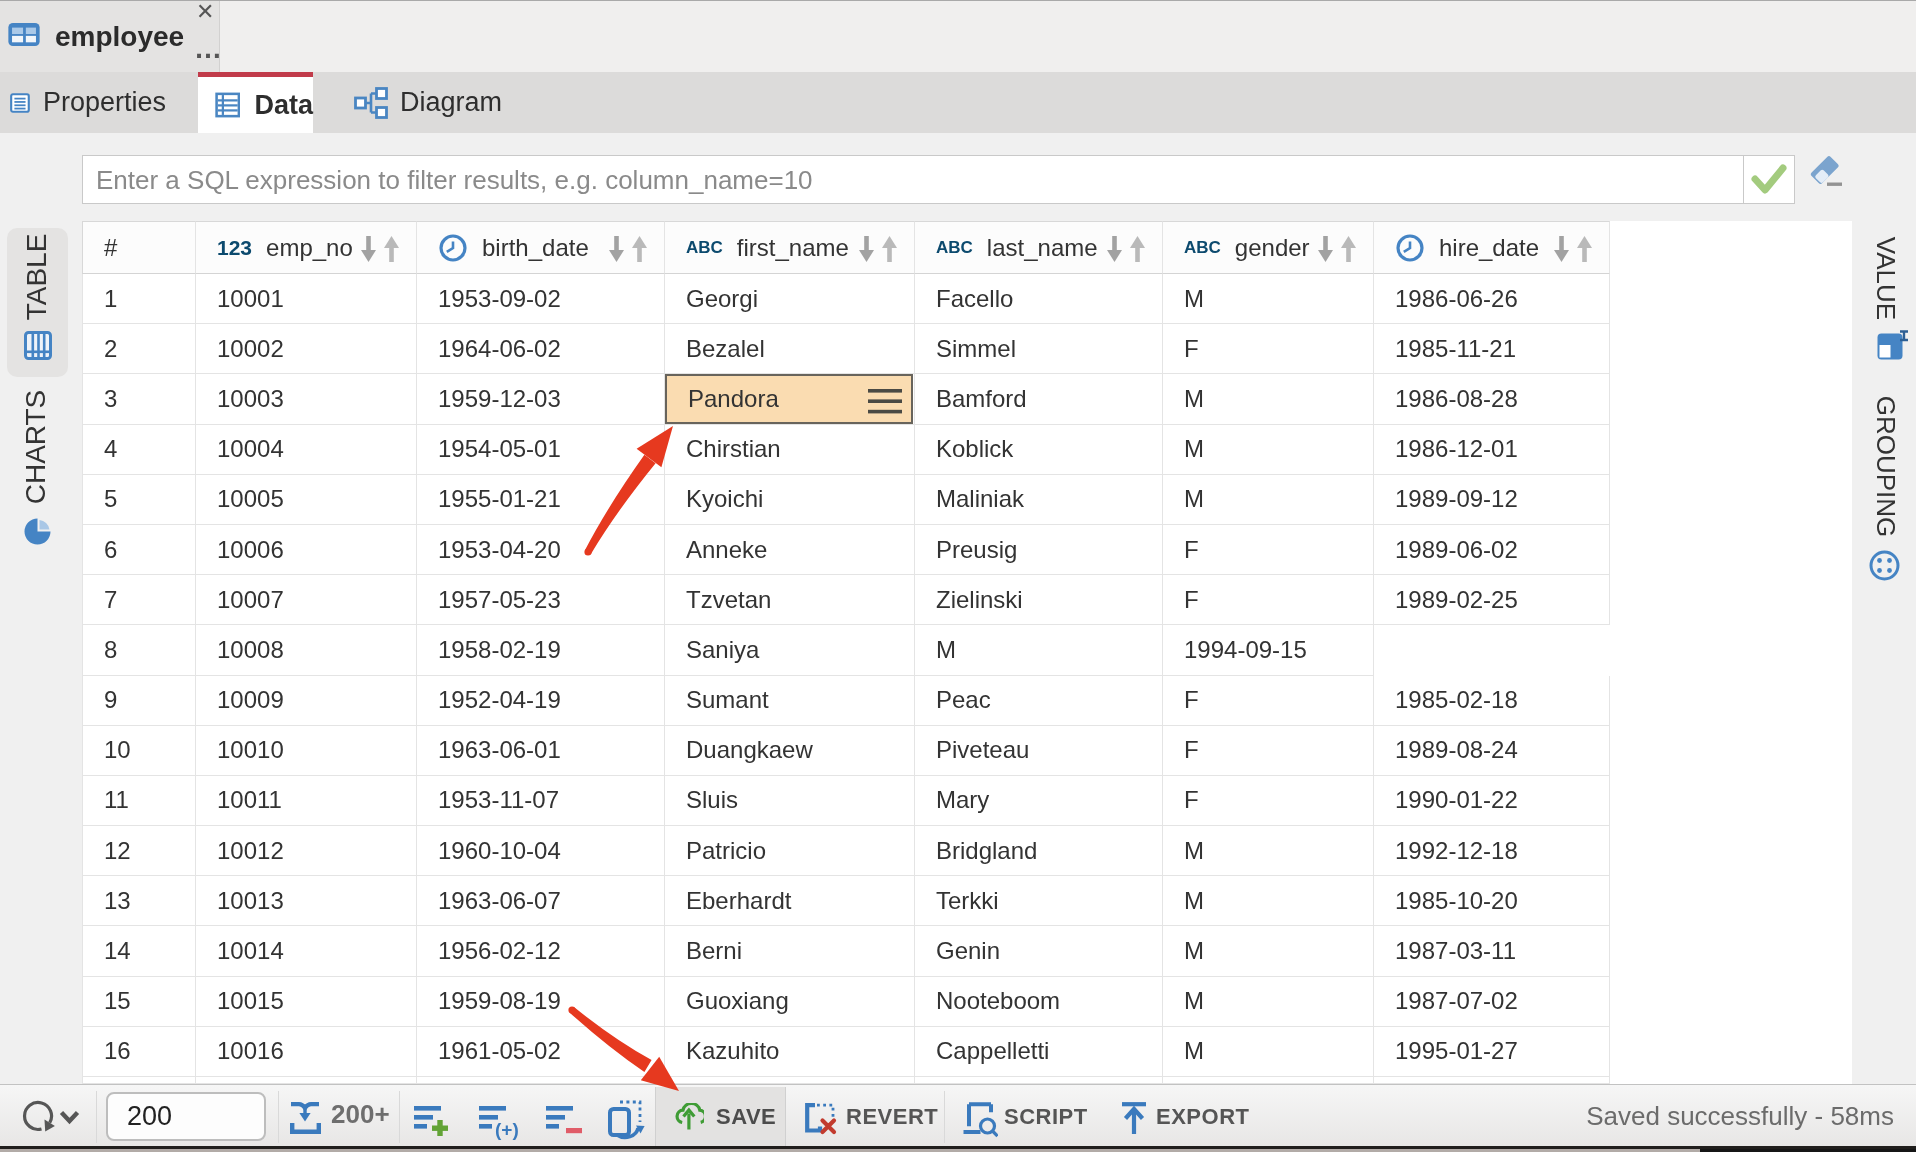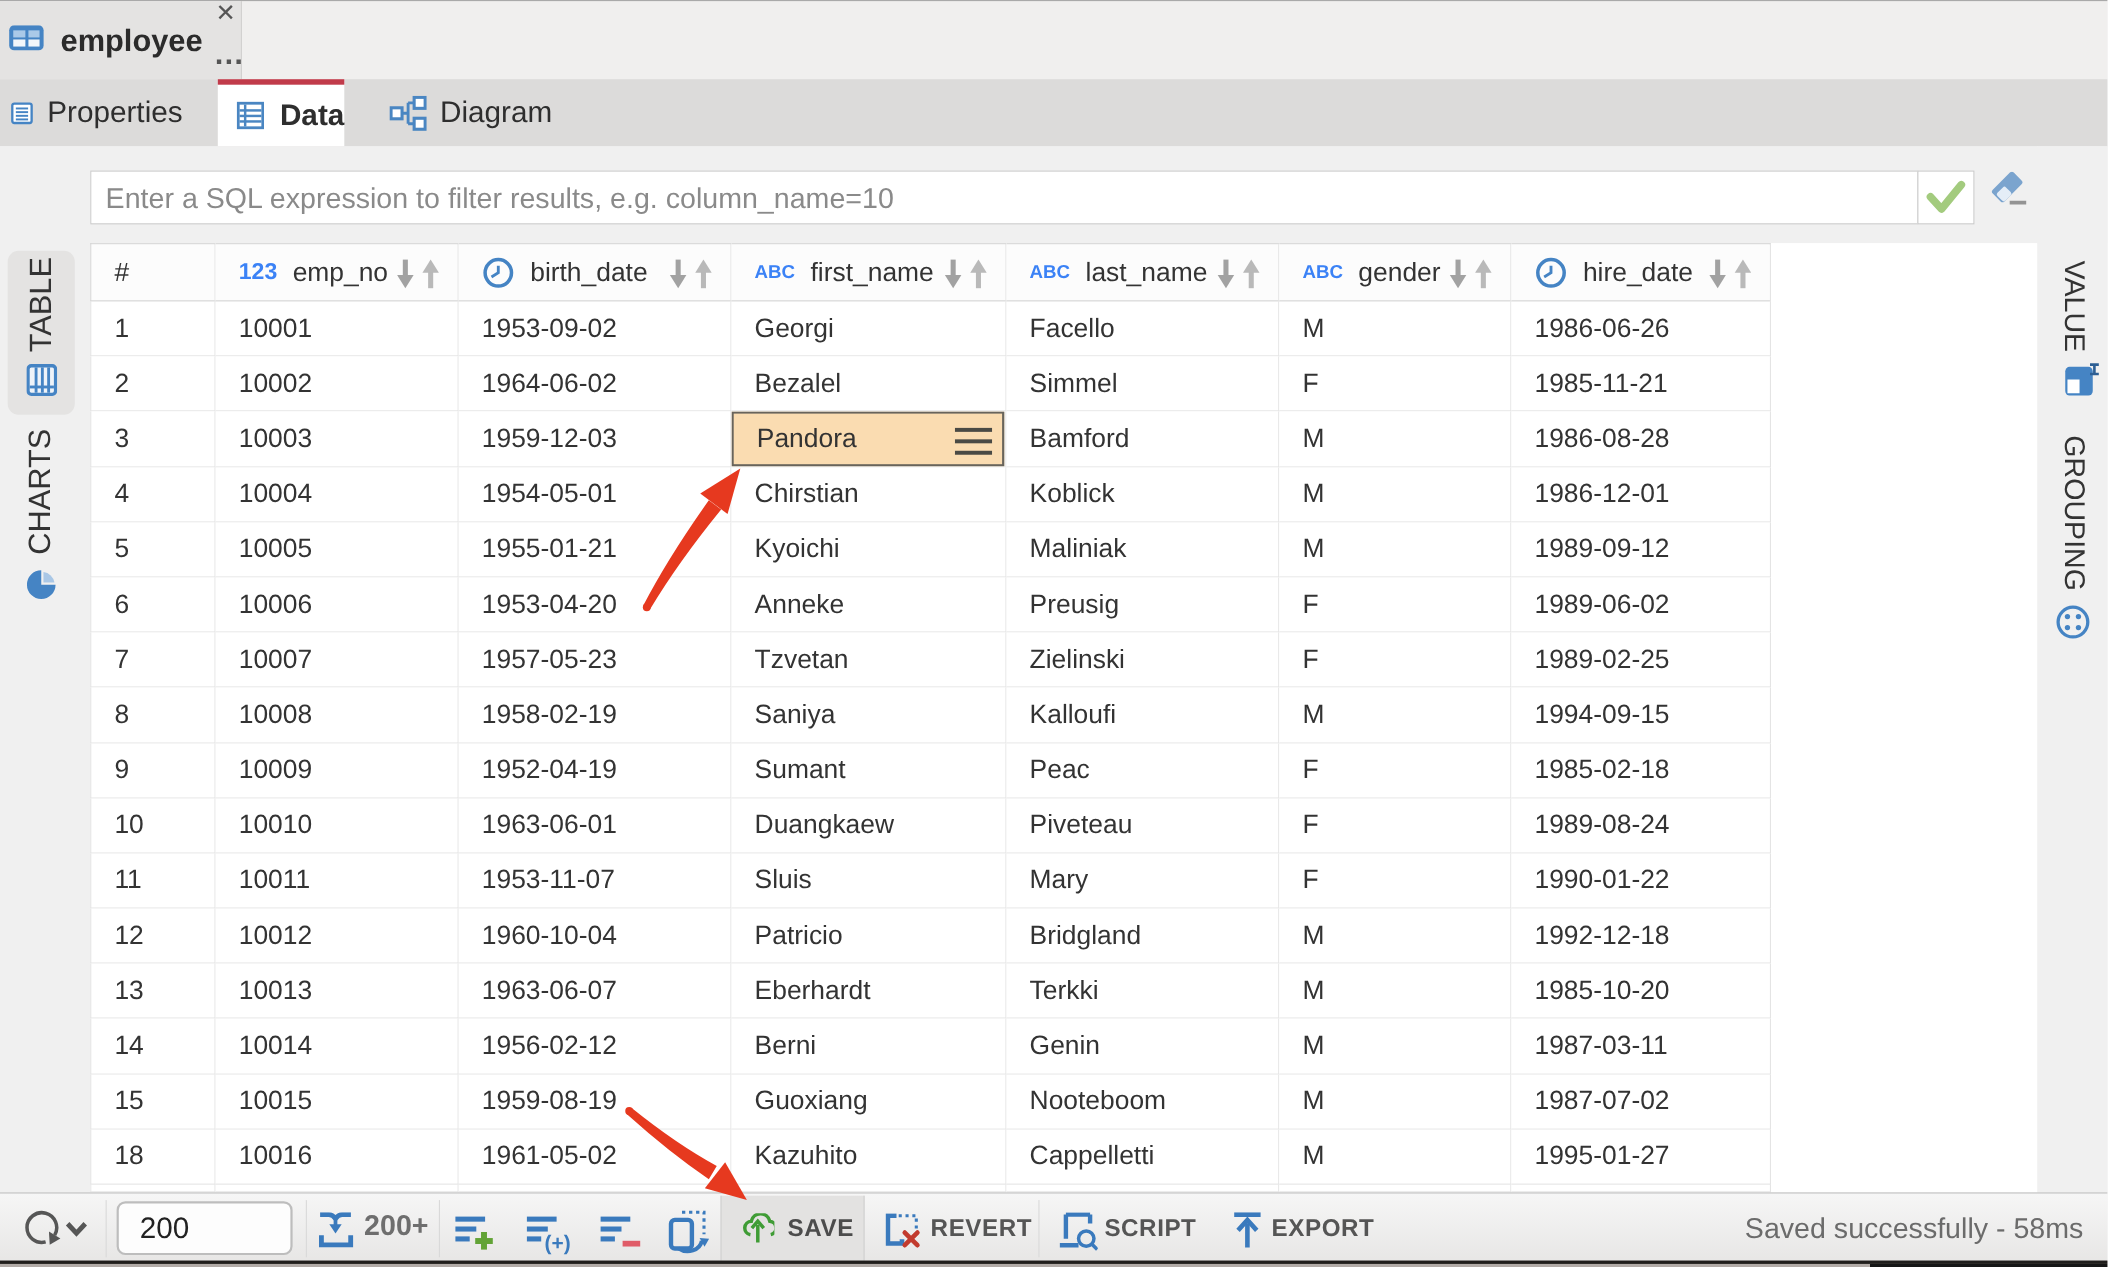--- a/index.html
+++ b/index.html
@@ -35,21 +35,21 @@
 
   
   #grid { position:absolute; left:82px; top:221px; width:1529px; }
   .trow { display:grid; grid-template-columns:114px 221px 248px 250px 248px 211px 236px; }
   .trow > div { border-right:1px solid #e4e4e4; border-bottom:1px solid #e4e4e4; padding-left:21px; display:flex; align-items:center; font-size:24px; color:#333; background:#fff; white-space:nowrap; overflow:hidden;}
   .hrow { height:53px; }
   .hrow > div { border-bottom:1px solid #d4d4d4; border-top:1px solid #d8d8d8; font-size:24px; color:#333; position:relative; background:#fcfcfc; }
   .hrow > div:first-child { border-left:1px solid #d8d8d8; }
   .drow { height:50.2px; }
   .drow > div:first-child { border-left:1px solid #e4e4e4; }
-  .hico { color:#3b82f6; font-weight:700; margin-right:14px; }
+  .hico { color:#0c4a6e; font-weight:700; margin-right:14px; }
   .sort { position:absolute; right:14px; top:13px; }
 
   
   .vlabel { position:absolute; font-size:27px; color:#333; white-space:nowrap; width:0; height:0; display:flex; align-items:center; justify-content:center; }
   .vlabel span { display:block; }
   #lbl-table { left:37px; top:277px; font-size:28px; }
   #lbl-table span { transform:rotate(-90deg); }
   #lbl-charts { left:36px; top:447px; font-size:28px; }
   #lbl-charts span { transform:rotate(-90deg); }
   #lbl-value { left:1886px; top:278px; font-size:26px; }
@@ -263,21 +263,20 @@
       <div>Tzvetan</div>
       <div>Zielinski</div>
       <div>F</div>
       <div>1989-02-25</div>
     </div>
     <div class="trow drow">
       <div>8</div>
       <div>10008</div>
       <div>1958-02-19</div>
       <div>Saniya</div>
-      <div>Kalloufi</div>
       <div>M</div>
       <div>1994-09-15</div>
     </div>
     <div class="trow drow">
       <div>9</div>
       <div>10009</div>
       <div>1952-04-19</div>
       <div>Sumant</div>
       <div>Peac</div>
       <div>F</div>
@@ -331,21 +330,21 @@
     <div class="trow drow">
       <div>15</div>
       <div>10015</div>
       <div>1959-08-19</div>
       <div>Guoxiang</div>
       <div>Nooteboom</div>
       <div>M</div>
       <div>1987-07-02</div>
     </div>
     <div class="trow drow">
-      <div>18</div>
+      <div>16</div>
       <div>10016</div>
       <div>1961-05-02</div>
       <div>Kazuhito</div>
       <div>Cappelletti</div>
       <div>M</div>
       <div>1995-01-27</div>
     </div>
     <div class="trow drow" style="height:7px;overflow:hidden">
       <div></div>
       <div></div>

